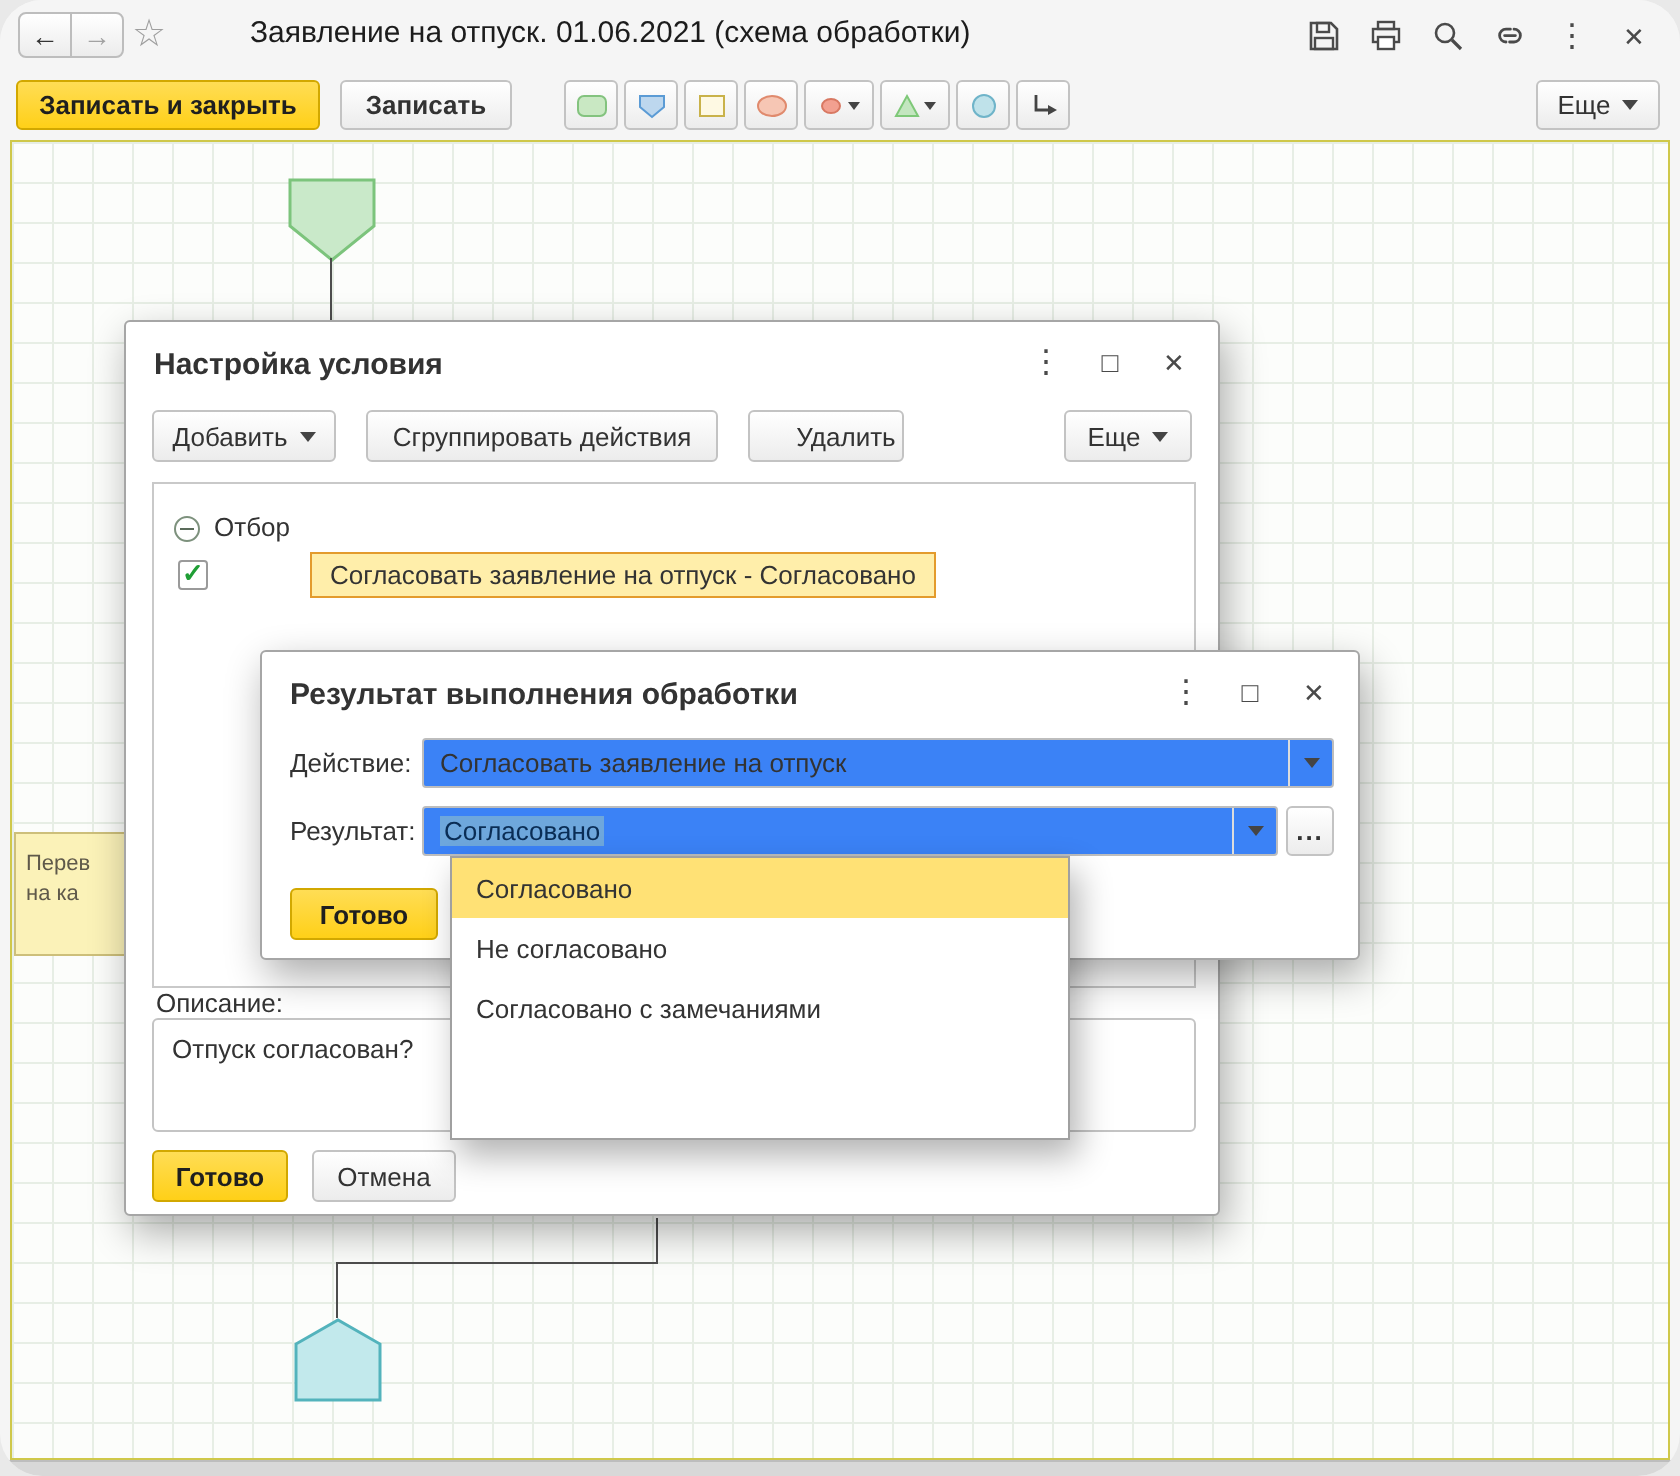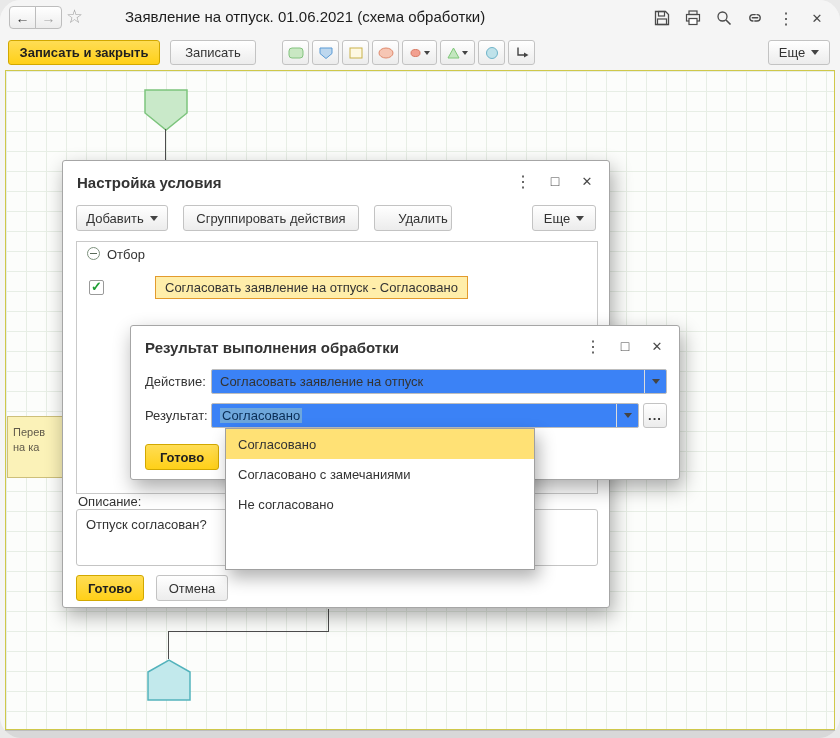--- a/index.html
+++ b/index.html
@@ -22,21 +22,21 @@
   .i-kebab::before{content:"⋮"; font-size:16px; color:#4a4a4a;}
   .i-close::before{content:"✕"; font-size:13px; color:#4a4a4a;}
   .i-max::before{content:"□"; font-size:14px; color:#4a4a4a;}
 
   
   .btn { border:1px solid #c3c3c3; border-radius:3px; background:linear-gradient(#ffffff,#ececec);
          font-family:inherit; font-size:13px; color:#333; display:inline-flex; align-items:center; justify-content:center; }
   .btn.yellow { background:linear-gradient(#ffdd55,#ffd018); border-color:#d2a800; font-weight:bold; color:#1f1f1f; }
   .caret { width:0; height:0; border-left:4px solid transparent; border-right:4px solid transparent; border-top:5px solid #444; display:inline-block; margin-left:6px; }
   .cmd-saveclose { position:absolute; left:8px; top:40px; width:152px; height:25px; }
-  .cmd-save { position:absolute; left:170px; top:40px; width:86px; height:25px; }
+  .cmd-save { position:absolute; left:170px; top:40px; width:86px; height:25px;font-weight:bold; }
   .shape-tools { position:absolute; left:282px; top:40px; display:flex; gap:3px; }
   .tool { width:27px; height:25px; padding:0; }
   .tool.wide { width:35px; }
   .tool .caret { margin-left:2px; border-top-width:4px; border-left-width:3px; border-right-width:3px; }
   .cmd-more { position:absolute; left:768px; top:40px; width:62px; height:25px; }
 
   
   .canvas { position:absolute; left:5px; top:70px; width:830px; height:660px; background-color:#fcfdfb;
             background-image:linear-gradient(to right,#e7eee5 1px,transparent 1px),linear-gradient(to bottom,#e7eee5 1px,transparent 1px);
             background-size:20px 20px; border:1px solid #cfc84a; }
@@ -51,21 +51,21 @@
   .dlg-title { position:absolute; left:14px; top:13px; font-size:15px; font-weight:bold; color:#333; white-space:nowrap; }
   .dlg-icons { position:absolute; right:14px; top:11px; display:flex; gap:16px; align-items:center; }
   .dlg-ic { width:16px; height:18px; display:flex; align-items:center; justify-content:center; }
 
   .dlg1 { left:62px; top:160px; width:548px; height:448px; z-index:10; }
   .dlg1-add { position:absolute; left:13px; top:44px; width:92px; height:26px; }
   .dlg1-group { position:absolute; left:120px; top:44px; width:176px; height:26px; }
   .dlg1-del { position:absolute; left:311px; top:44px; width:78px; height:26px;padding-left:20px; }
   .dlg1-more { position:absolute; right:13px; top:44px; width:64px; height:26px; }
   .treebox { position:absolute; left:13px; top:80px; width:522px; height:253px; border:1px solid #c9c9c9; background:#fff; }
-  .tree-root-row { position:absolute; left:0; top:5px; height:24px; display:flex; align-items:flex-start; }
+  .tree-root-row { position:absolute; left:0; top:5px; height:24px; display:flex; align-items:flex-end; }
   .expander { width:13px; height:13px; border:1px solid #7d917d; border-radius:50%; position:relative; margin-left:10px; }
   .expander::after { content:""; position:absolute; left:2px; top:5px; width:7px; height:1px; background:#5a6b5a; }
   .tree-root-label { margin-left:7px; }
   .tree-item-row { position:absolute; left:0; top:32px; height:26px; width:100%; display:flex; align-items:center; }
   .checkbox { width:15px; height:15px; border:1px solid #9a9a9a; border-radius:2px; background:#fff; margin-left:12px; position:relative; }
   .checkbox.checked::after { content:"✓"; position:absolute; left:1px; top:-2px; font-size:13px; font-weight:bold; color:#1f9e35; }
   .cond-cell { margin-left:51px; background:#ffeeaa; border:1px solid #e39b2d; padding:3px 9px; white-space:nowrap; }
   .desc-label { position:absolute; left:15px; top:333px; }
   .desc-area { position:absolute; left:13px; top:348px; width:522px; height:57px; border:1px solid #c4c4c4; border-radius:3px; background:#fff; padding:7px 9px; }
   .dlg1-done { position:absolute; left:13px; top:414px; width:68px; height:26px; }
@@ -268,17 +268,17 @@
       <span class="ddbtn">
           <span class="caret"></span>
         </span>
     </div>
     <button class="btn open-btn">...</button>
     <button class="btn yellow dlg2-done">Готово</button>
   </div>
 
   <div class="listbox">
     <div class="opt sel">Согласовано</div>
+    <div class="opt">Не согласовано</div>
     <div class="opt">Согласовано с замечаниями</div>
-    <div class="opt">Не согласовано</div>
   </div>
 
 </div>
 
 </body></html>

